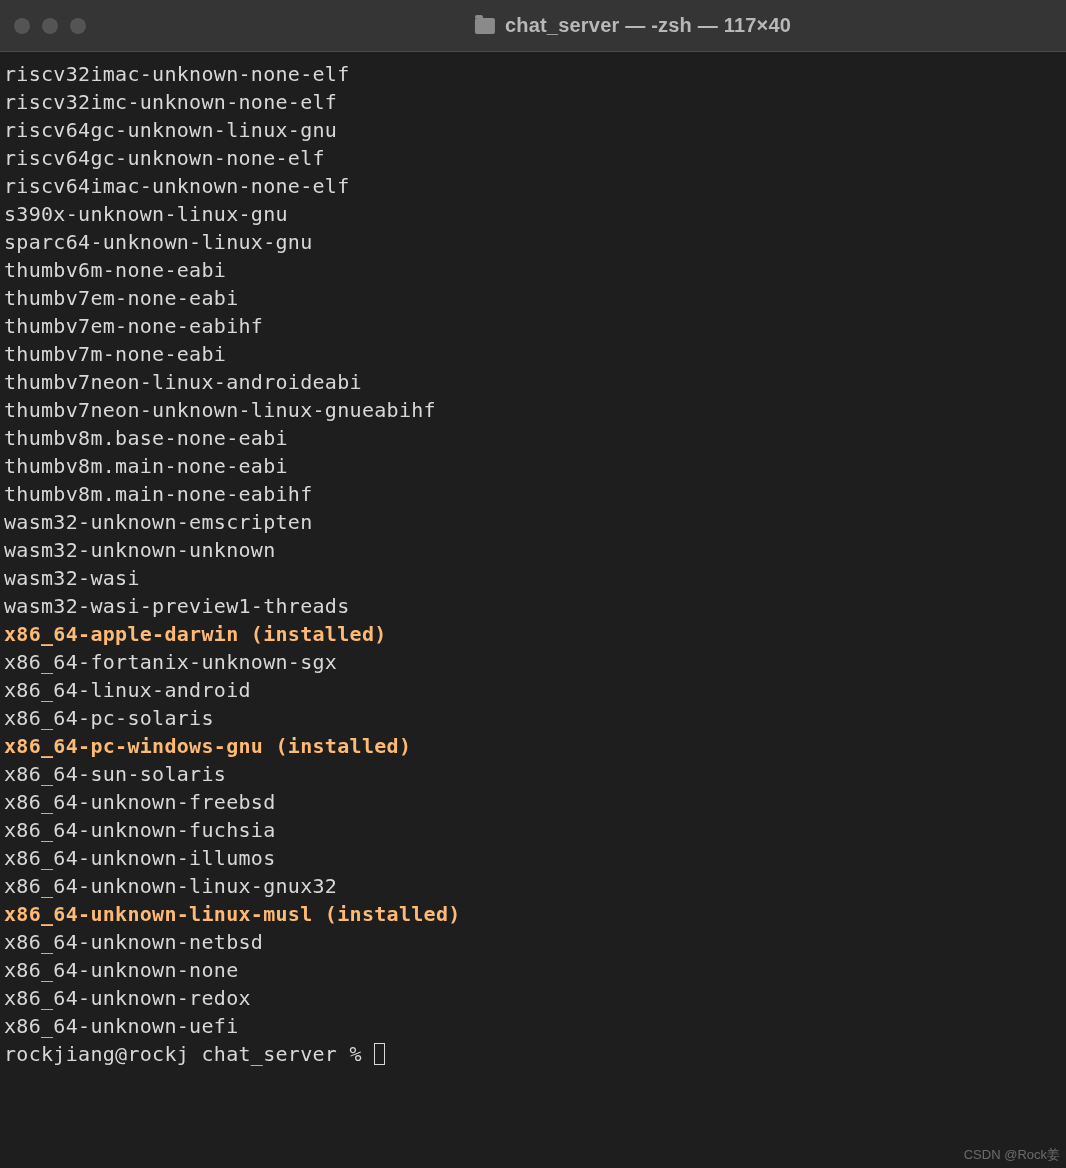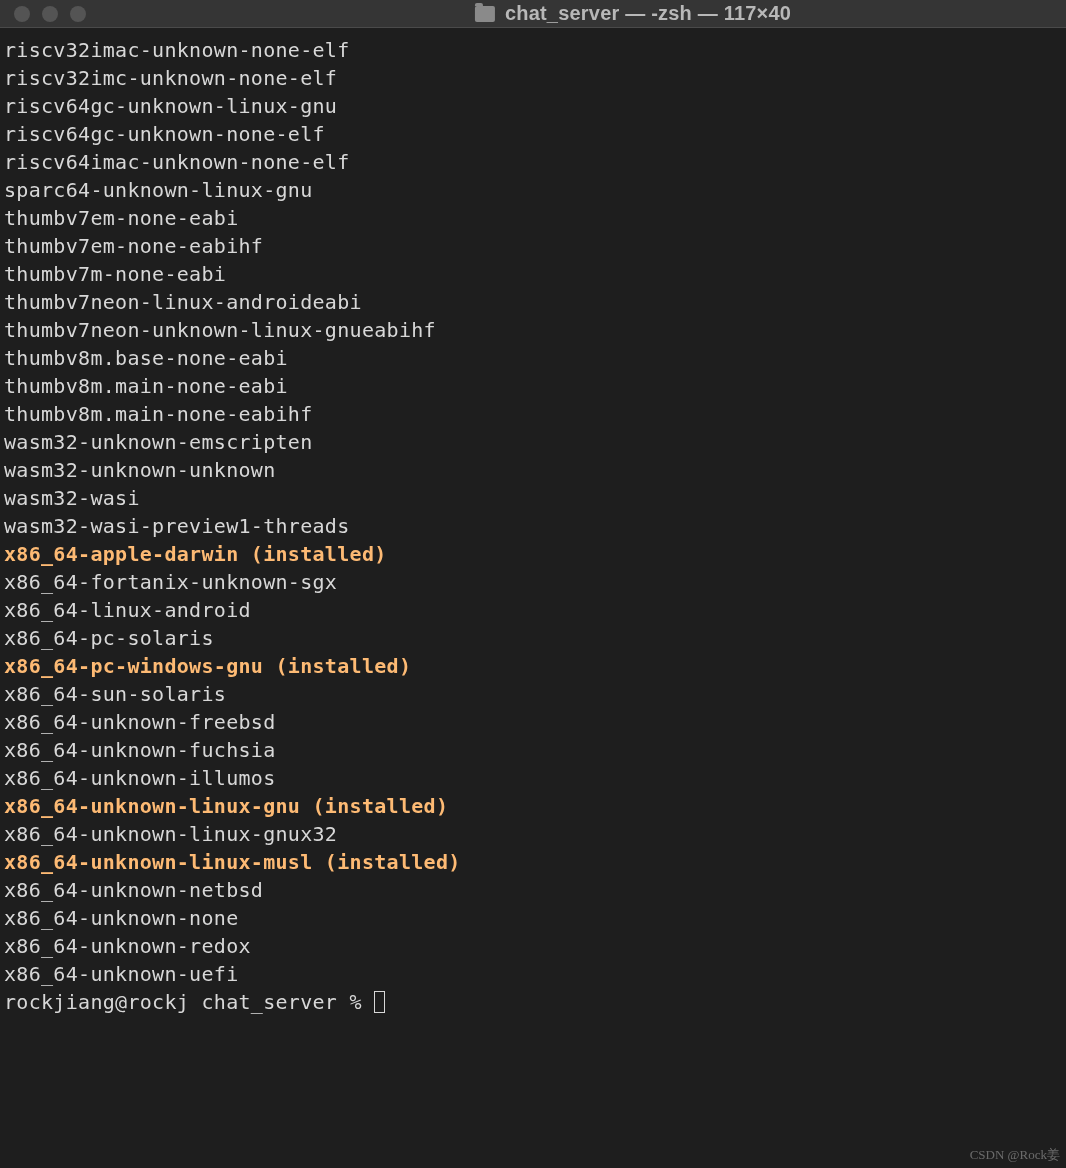--- a/index.html
+++ b/index.html
@@ -9,21 +9,21 @@
     }
     body {
       width: 1066px;
       height: 1168px;
       background: #1e1e1e;
       font-family: "SF Mono", "Menlo", "Monaco", "Consolas", monospace;
       overflow: hidden;
       position: relative;
     }
     .titlebar {
-      height: 28px;
+      height: 52px;
       background: #353535;
       display: flex;
       align-items: center;
       padding: 0 14px;
       position: relative;
       border-bottom: 1px solid #4a4a4a;
     }
     .traffic-lights {
       display: flex;
       gap: 12px;
@@ -94,21 +94,21 @@
       border: 1.5px solid #d8d8d8;
       vertical-align: text-bottom;
       margin-bottom: 1px;
     }
     .watermark {
       position: absolute;
       right: 6px;
       bottom: 4px;
       color: rgba(200,200,200,0.45);
       font-size: 13px;
-      font-family: Liberation Serif, serif;
+      font-family: Liberation Sans, sans-serif;
       text-align: center;
     }
   </style>
 </head>
 <body>
 
 <div class="titlebar">
   <div class="traffic-lights">
     <div class="traffic-light"></div>
     <div class="traffic-light"></div>
@@ -119,21 +119,23 @@
     <span class="window-title">chat_server — -zsh — 117×40</span>
   </div>
 </div>
 
 <div class="terminal-body" id="terminal-lines">
 <div class="terminal-line">riscv32imac-unknown-none-elf</div>
     <div class="terminal-line">riscv32imc-unknown-none-elf</div>
     <div class="terminal-line">riscv64gc-unknown-linux-gnu</div>
     <div class="terminal-line">riscv64gc-unknown-none-elf</div>
     <div class="terminal-line">riscv64imac-unknown-none-elf</div>
+    <div class="terminal-line">s390x-unknown-linux-gnu</div>
     <div class="terminal-line">sparc64-unknown-linux-gnu</div>
+    <div class="terminal-line">thumbv6m-none-eabi</div>
     <div class="terminal-line">thumbv7em-none-eabi</div>
     <div class="terminal-line">thumbv7em-none-eabihf</div>
     <div class="terminal-line">thumbv7m-none-eabi</div>
     <div class="terminal-line">thumbv7neon-linux-androideabi</div>
     <div class="terminal-line">thumbv7neon-unknown-linux-gnueabihf</div>
     <div class="terminal-line">thumbv8m.base-none-eabi</div>
     <div class="terminal-line">thumbv8m.main-none-eabi</div>
     <div class="terminal-line">thumbv8m.main-none-eabihf</div>
     <div class="terminal-line">wasm32-unknown-emscripten</div>
     <div class="terminal-line">wasm32-unknown-unknown</div>
@@ -141,21 +143,20 @@
     <div class="terminal-line">wasm32-wasi-preview1-threads</div>
     <div class="terminal-line bold">x86_64-apple-darwin (installed)</div>
     <div class="terminal-line">x86_64-fortanix-unknown-sgx</div>
     <div class="terminal-line">x86_64-linux-android</div>
     <div class="terminal-line">x86_64-pc-solaris</div>
     <div class="terminal-line bold">x86_64-pc-windows-gnu (installed)</div>
     <div class="terminal-line">x86_64-sun-solaris</div>
     <div class="terminal-line">x86_64-unknown-freebsd</div>
     <div class="terminal-line">x86_64-unknown-fuchsia</div>
     <div class="terminal-line">x86_64-unknown-illumos</div>
-    <div class="terminal-line bold">x86_64-unknown-linux-gnu (installed)</div>
     <div class="terminal-line">x86_64-unknown-linux-gnux32</div>
     <div class="terminal-line bold">x86_64-unknown-linux-musl (installed)</div>
     <div class="terminal-line">x86_64-unknown-netbsd</div>
     <div class="terminal-line">x86_64-unknown-none</div>
     <div class="terminal-line">x86_64-unknown-redox</div>
     <div class="terminal-line">x86_64-unknown-uefi</div>
     <div class="prompt-line"><span>rockjiang@rockj chat_server % </span><span class="cursor-block"></span></div>
   </div>
 
 <div class="watermark">CSDN @Rock姜</div>

